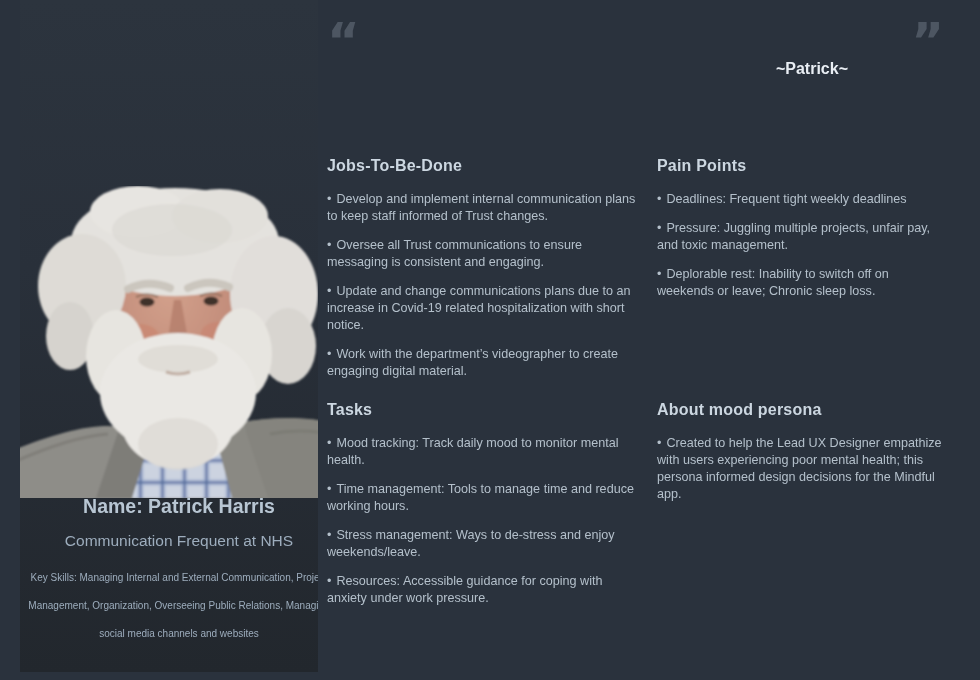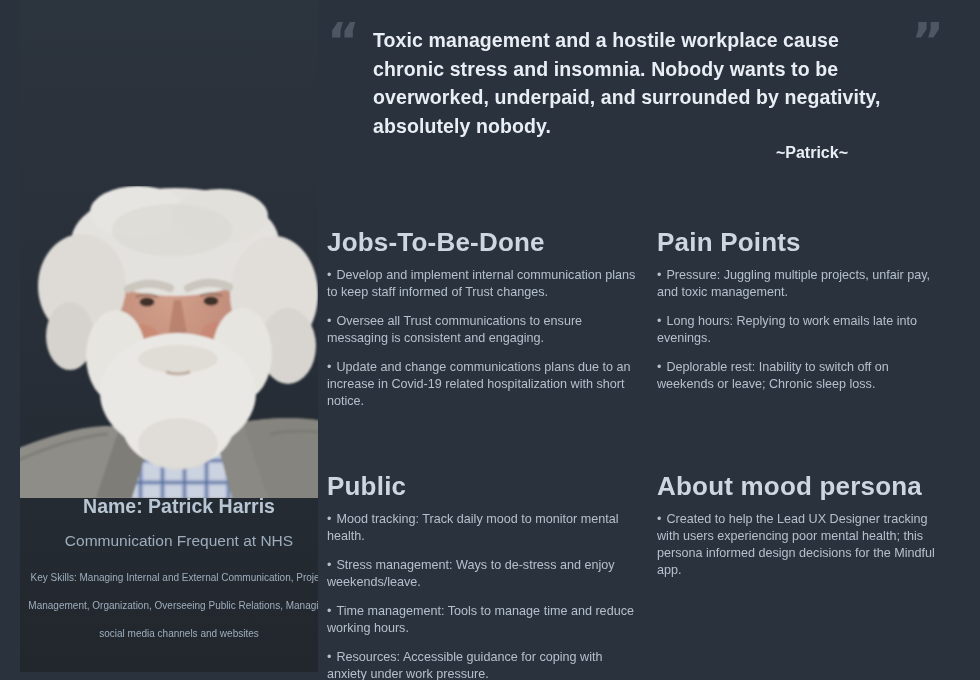--- a/index.html
+++ b/index.html
@@ -39,21 +39,21 @@
   }
   .attribution{
     margin-top:4px;padding-right:96px;text-align:right;
     font-size:16px;font-weight:700;color:var(--quoteText,#e9eef4);
   }
   .sections{
     margin-top:68px;display:grid;grid-template-columns:318px 1fr;
     column-gap:12px;grid-template-rows:244px auto;
   }
   .section h2{
-    margin:0 0 13px;font-size:26px;font-weight:700;letter-spacing:.2px;
+    margin:8px 0 13px;font-size:16px;font-weight:700;letter-spacing:.2px;
     color:var(--headingColor,#ccd7e1);line-height:24px;
   }
   .bullet{margin:0 0 12px;font-size:12.6px;line-height:17px;color:var(--bodyColor,#b4c0cb);}
   .bullet .dot{margin-right:5px;}
 </style>
 </head>
 <body>
 
 <div class="canvas">
 
@@ -128,49 +128,49 @@
     <div class="id-block">
       <div class="id-name">Name: Patrick Harris</div>
       <div class="id-role">Communication Frequent at NHS</div>
       <div class="id-skills">Key Skills: Managing Internal and External Communication, Project Management, Organization, Overseeing Public Relations, Managing social media channels and websites</div>
     </div>
   </div>
 
   <div class="right-panel">
     <div class="quote-row">
       <span class="qmark qmark-open">“</span>
-      <div class="quote-text">Toxic management and a hostile workplace cause chronic stress and insomnia. Nobody wants to be overworked, underpaid, and surrounded by negativity, absolutely nobody.</div>
       <span class="qmark qmark-close">”</span>
     </div>
     <div class="attribution">~Patrick~</div>
 
     <div class="sections">
 
       <div class="section">
         <h2>Jobs-To-Be-Done</h2>
         <p class="bullet"><span class="dot">•</span><span>Develop and implement internal communication plans to keep staff informed of Trust changes.</span></p>
         <p class="bullet"><span class="dot">•</span><span>Oversee all Trust communications to ensure messaging is consistent and engaging.</span></p>
         <p class="bullet"><span class="dot">•</span><span>Update and change communications plans due to an increase in Covid-19 related hospitalization with short notice.</span></p>
+        <p class="bullet"><span class="dot">•</span><span>Work with the department’s videographer to create engaging digital material.</span></p>
       </div>
 
       <div class="section">
         <h2>Pain Points</h2>
+        <p class="bullet"><span class="dot">•</span><span>Deadlines: Frequent tight weekly deadlines</span></p>
         <p class="bullet"><span class="dot">•</span><span>Pressure: Juggling multiple projects, unfair pay, and toxic management.</span></p>
-        <p class="bullet"><span class="dot">•</span><span>Long hours: Replying to work emails late into evenings.</span></p>
         <p class="bullet"><span class="dot">•</span><span>Deplorable rest: Inability to switch off on weekends or leave; Chronic sleep loss.</span></p>
       </div>
 
       <div class="section">
-        <h2>Public</h2>
+        <h2>Tasks</h2>
         <p class="bullet"><span class="dot">•</span><span>Mood tracking: Track daily mood to monitor mental health.</span></p>
+        <p class="bullet"><span class="dot">•</span><span>Time management: Tools to manage time and reduce working hours.</span></p>
         <p class="bullet"><span class="dot">•</span><span>Stress management: Ways to de-stress and enjoy weekends/leave.</span></p>
-        <p class="bullet"><span class="dot">•</span><span>Time management: Tools to manage time and reduce working hours.</span></p>
         <p class="bullet"><span class="dot">•</span><span>Resources: Accessible guidance for coping with anxiety under work pressure.</span></p>
       </div>
 
       <div class="section">
         <h2>About mood persona</h2>
-        <p class="bullet"><span class="dot">•</span><span>Created to help the Lead UX Designer tracking with users experiencing poor mental health; this persona informed design decisions for the Mindful app.</span></p>
+        <p class="bullet"><span class="dot">•</span><span>Created to help the Lead UX Designer empathize with users experiencing poor mental health; this persona informed design decisions for the Mindful app.</span></p>
       </div>
 
     </div>
   </div>
 </div>
 
 </body></html>

